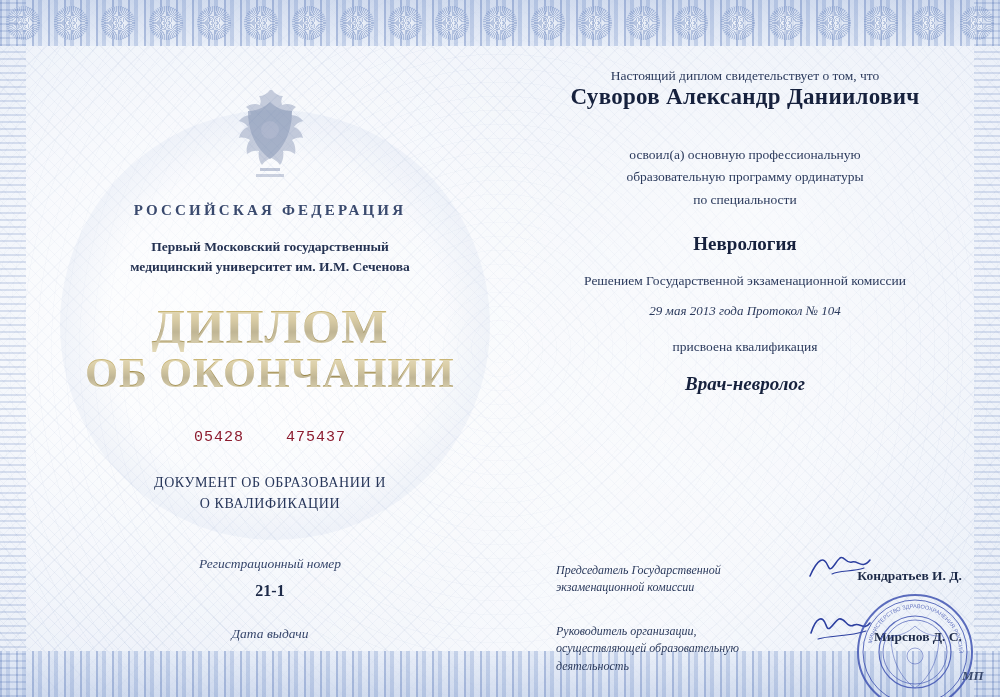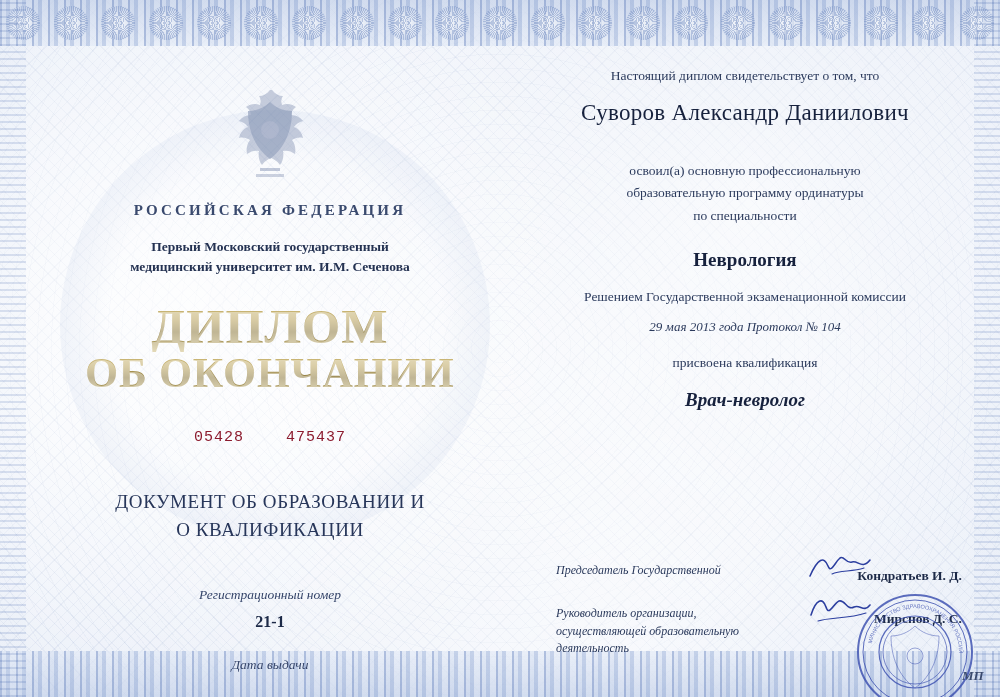--- a/index.html
+++ b/index.html
@@ -157,22 +157,22 @@
   .serial {
     margin-top: 34px;
     color: #8c1b2e;
     font-size: 15px;
     letter-spacing: 1px;
     font-family: "Liberation Mono", monospace;
   }
   .serial span { margin: 0 16px; text-align: center; }
 
   .doc-kind {
-    margin-top: 42px;
-    font-size: 19px;
+    margin-top: 26px;
+    font-size: 14px;
     line-height: 1.5;
     letter-spacing: 0.6px;
     color: #27365a;
   }
 
   .reg-label {
     margin-top: 42px;
     font-size: 13.5px;
     font-style: italic;
     color: #35456a;
@@ -189,23 +189,22 @@
     font-style: italic;
     color: #35456a;
   }
 
   
   .r-lead {
     font-size: 13.5px;
     color: #2b3a5c;
   }
   .r-name {
-    margin-top: 16px;
     font-size: 23px;
-    font-weight: normal;
+    font-weight: bold;
     color: #16213d;
     letter-spacing: 0.3px;
   }
   .r-program {
     margin-top: 34px;
     font-size: 13.5px;
     line-height: 1.65;
     color: #2b3a5c;
   }
   .r-spec {
@@ -395,20 +394,21 @@
       <div class="r-protocol">29 мая 2013  года Протокол № 104</div>
       <div class="r-qual-label">присвоена квалификация</div>
       <div class="r-qual">Врач-невролог</div>
     </div>
 
     <div class="sign-block">
 
       <div class="sign-row">
         <div class="sign-role">
           <div>Председатель Государственной</div>
+          <div>экзаменационной комиссии</div>
         </div>
         <svg class="sign-scribble" viewBox="0 0 64 30">
           <path d="M2 24 C10 6, 16 4, 20 14 C23 22, 27 10, 32 6 C36 3, 38 12, 44 10 C50 8, 54 18, 62 8" fill="none" stroke="#2c3fa0" stroke-width="1.6" stroke-linecap="round"></path>
           <path d="M24 22 C32 18, 44 20, 56 16" fill="none" stroke="#2c3fa0" stroke-width="1.1" stroke-linecap="round"></path>
         </svg>
         <div class="sign-name">Кондратьев И. Д.</div>
       </div>
 
       <div class="sign-row">
         <div class="sign-role">

